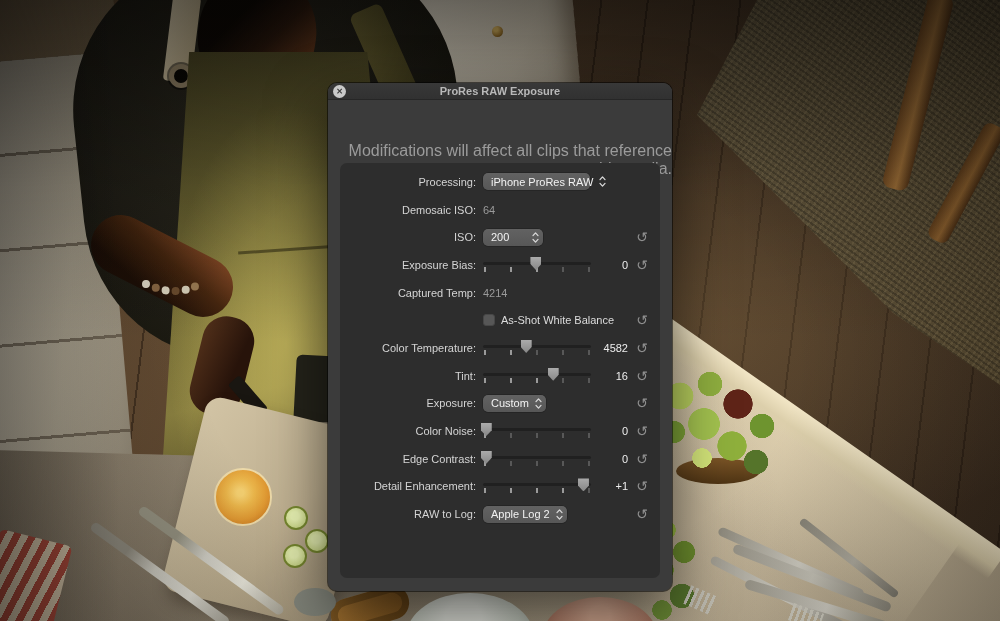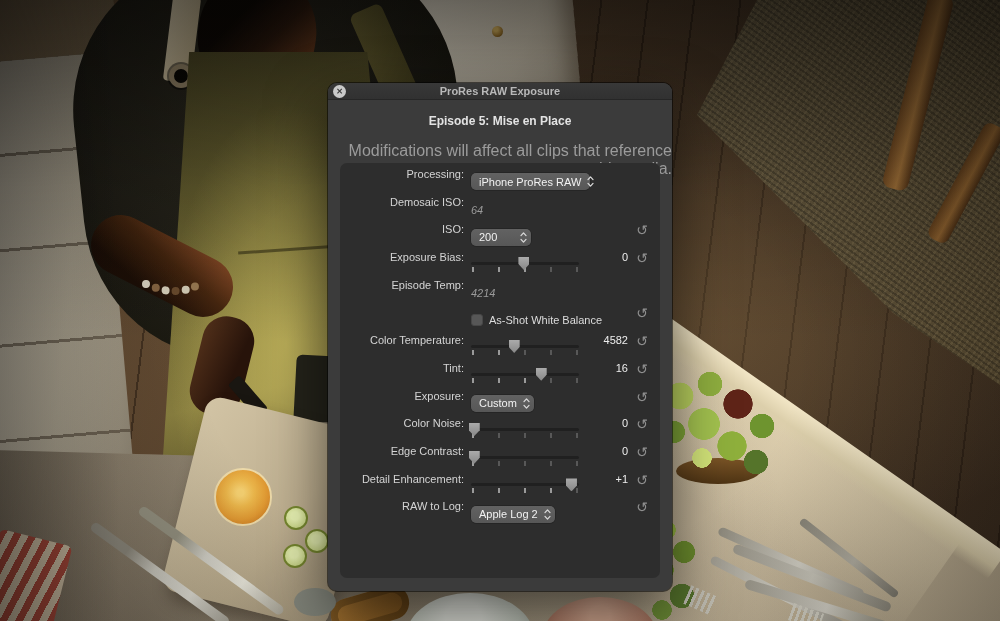--- a/index.html
+++ b/index.html
@@ -143,26 +143,26 @@
     background:linear-gradient(#383838,#313131);border-bottom:1px solid #262626;
     text-align:center;font-size:11px;line-height:17px;color:#b8b8b8;font-weight:bold;}
   .closebtn{position:absolute;left:5px;top:2px;width:13px;height:13px;border-radius:50%;
     background:#c9c9c9;color:#3a3a3a;font-size:8px;line-height:13px;text-align:center;font-weight:bold;}
   .heading{position:absolute;top:31px;left:0;right:0;text-align:center;
     font-size:12px;font-weight:bold;color:#e3e3e3;}
   .subheading{position:absolute;top:59px;left:0;right:0;text-align:right;
     font-size:16px;color:#9b9b9b;}
   .panel{position:absolute;top:80px;left:12px;right:12px;height:415px;background:#2d2d2d;border-radius:7px;
     padding-top:5px;}
-  .row{display:flex;height:27.7px;padding:0 6px 0 8px;}
+  .row{display:flex;align-items:center;height:27.7px;padding:0 6px 0 20px;}
   .lbl{width:116px;text-align:right;margin-right:7px;font-size:11px;color:#d4d4d4;flex:none;}
   .ctrl{flex:1;display:flex;align-items:center;min-width:0;}
   .val{width:38px;flex:none;text-align:right;font-size:11px;color:#ededed;margin-right:2px;}
   .reset{width:24px;flex:none;text-align:center;font-size:14px;line-height:14px;color:#8f8f8f;}
-  .stat{font-size:11px;color:#9a9a9a;font-style:italic;}
+  .stat{font-size:11px;color:#9a9a9a;}
   .dd{display:inline-flex;align-items:center;height:17px;min-width:60px;padding:0 4px 0 8px;
     border-radius:5px;background:linear-gradient(#626262,#575757);
     box-shadow:0 0 0 0.5px rgba(0,0,0,.35);}
   .ddt{font-size:11px;color:#f2f2f2;margin-right:auto;padding-right:6px;white-space:nowrap;}
   .chev{display:inline-flex;}
   .cb{width:12px;height:12px;border-radius:3px;background:#575757;border:1px solid #474747;
     margin-right:6px;flex:none;}
   .cbt{font-size:11px;color:#dcdcdc;white-space:nowrap;}
   .slider{position:relative;width:108px;height:16px;flex:none;}
   .slider .track{position:absolute;left:0;right:0;top:5px;height:3px;border-radius:2px;background:#202020;}
@@ -222,21 +222,20 @@
   <div class="bowl-pink"></div>
   <div class="wood-item"></div>
   <div class="dish-gray"></div>
   <div class="shade"></div>
 
   <div class="dialog">
     <div class="titlebar">
       <span>ProRes RAW Exposure</span>
       <span class="closebtn">✕</span>
     </div>
-    <div class="heading">Episode 5: Mise en Place</div>
     <div class="subheading">Modifications will affect all clips that reference this media.</div>
     <div class="panel">
       <div style="position:static">
           <div class="row">
             <div class="lbl">Processing:</div>
             <div class="ctrl">
               <div class="dd">
                 <div class="ddt">iPhone ProRes RAW</div>
                 <div class="chev">
                   <svg width="7" height="13" viewBox="0 0 7 13">
@@ -283,21 +282,21 @@
                 <div class="tick" style="left: calc(50% - 1px); opacity: 0.95;"></div>
                 <div class="tick" style="left: calc(74% - 1px); opacity: 0.38;"></div>
                 <div class="tick" style="left: calc(98% - 1px); opacity: 0.38;"></div>
                 <div class="thumb" style="left: calc(49% - 5.5px);"></div>
               </div>
             </div>
             <div class="val">0</div>
             <div class="reset">↺</div>
           </div>
           <div class="row">
-            <div class="lbl">Episode Temp:</div>
+            <div class="lbl">Captured Temp:</div>
             <div class="ctrl">
               <div class="stat">4214</div>
             </div>
             <div class="val"></div>
             <div class="reset"></div>
           </div>
           <div class="row">
             <div class="lbl"></div>
             <div class="ctrl">
               <div class="cb"></div>

